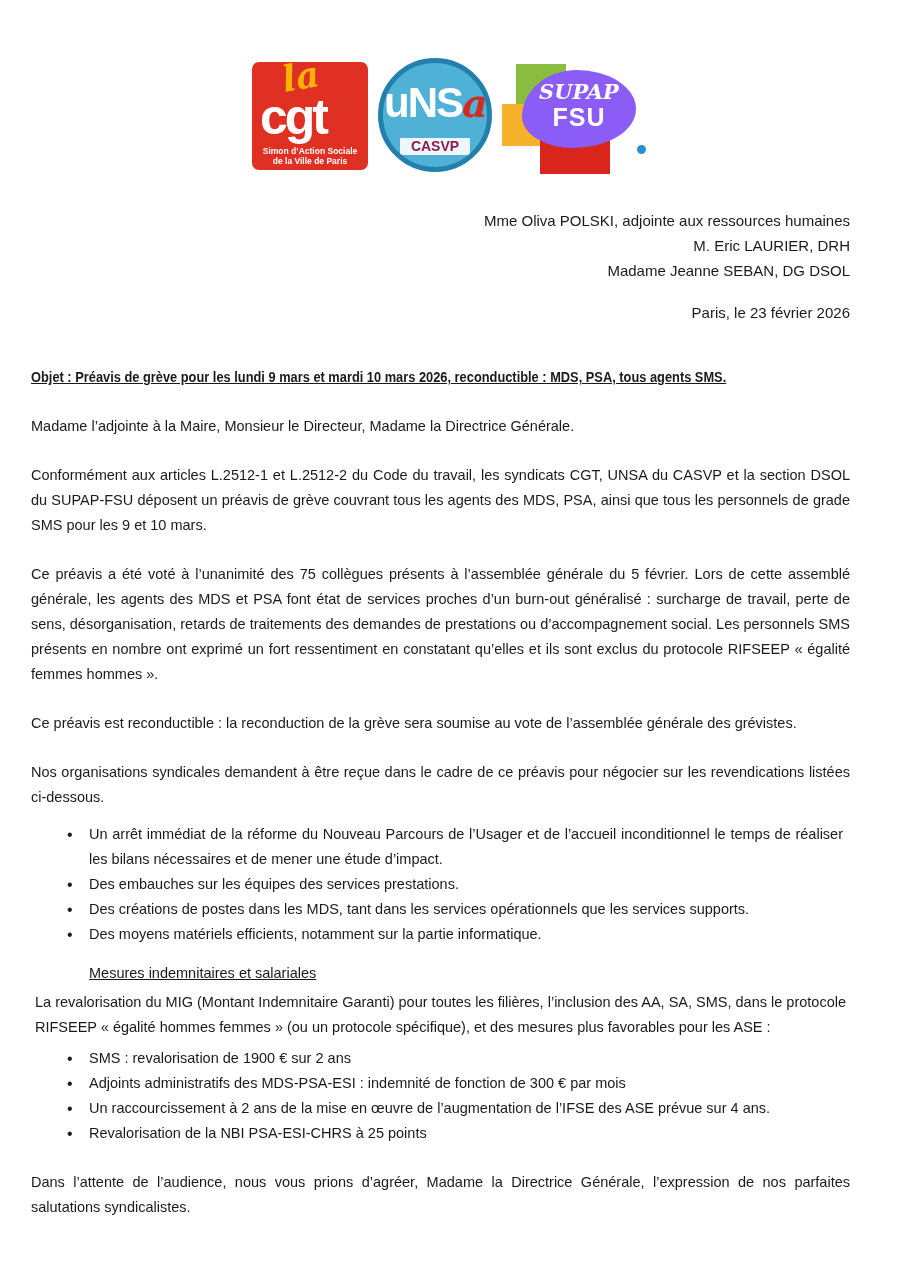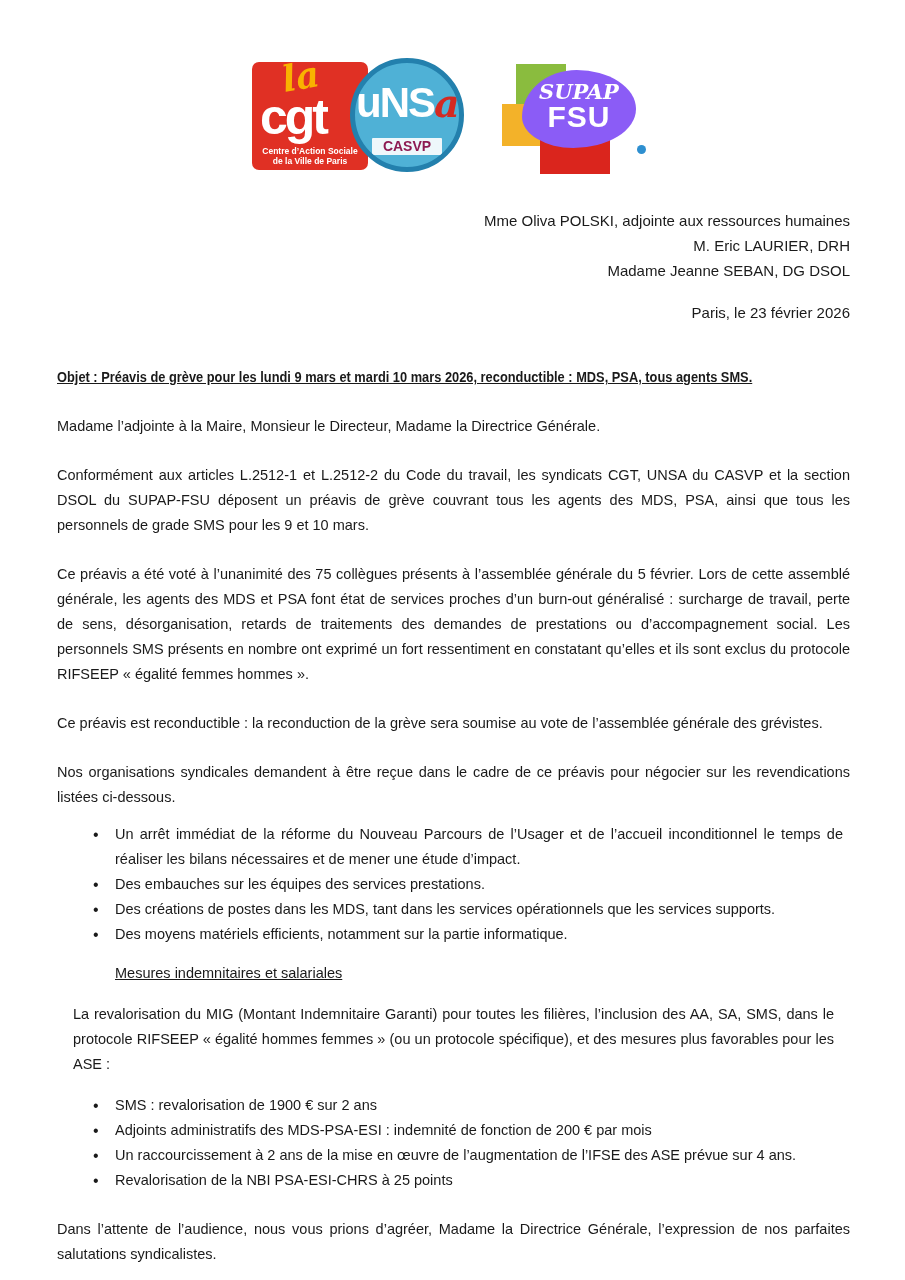--- a/index.html
+++ b/index.html
@@ -33,21 +33,21 @@
   .cgt-main {
     position:absolute; top:28px; left:8px;
     font-weight:bold; font-size:50px; line-height:54px; letter-spacing:-3px;
   }
   .cgt-caption {
     position:absolute; bottom:4px; left:0; right:0;
     text-align:center; font-size:8.5px; line-height:10px; font-weight:bold;
   }
 
   .unsa-logo {
-    position:absolute; left:350px; top:58px;
+    position:absolute; left:378px; top:58px;
     width:114px; height:114px;
     border-radius:50%;
     background:#4fb1d6;
     border:5px solid #2380ad;
     box-sizing:border-box;
     overflow:hidden;
   }
   .unsa-letters {
     position:absolute; top:18px; left:0; right:0;
     text-align:center; font-weight:bold; font-size:42px; line-height:44px;
@@ -73,29 +73,29 @@
     background:#8b5cf6;
     border-radius:48% 52% 55% 45% / 60% 50% 50% 40%;
     color:#ffffff; text-align:center;
   }
   .supap-line1 {
     display:block; margin-top:10px;
     font-family:"DejaVu Serif",serif; font-style:italic; font-weight:bold;
     font-size:21px; line-height:24px;
   }
   .supap-line2 {
-    display:block; font-weight:bold; font-size:30px; line-height:26px; letter-spacing:1px;
+    display:block; font-weight:bold; font-size:25px; line-height:26px; letter-spacing:1px;
   }
   .supap-dot {
     position:absolute; right:2px; bottom:22px;
     width:9px; height:9px; border-radius:50%; background:#2e8fd0;
   }
 
   
-  .content { padding:0 55px 0 57px; }
+  .content { padding:0 55px 0 31px; }
 
   .recipients { margin-top:32px; text-align:right; font-size:15px; }
   .dateline   { margin-top:17px; text-align:right; font-size:15px; }
 
   .subject {
     margin-top:40px;
     font-weight:bold;
     white-space:nowrap;
     display:inline-block;
     font-size:13.8px;
@@ -114,38 +114,38 @@
   ul.bullets li::before {
     content:"\2022";
     position:absolute; left:36px; top:0;
     font-size:16px;
   }
 
   .measures-heading {
     margin:14px 0 0 58px;
     text-decoration:underline;
   }
-  .measures-intro { margin:16px; text-align:justify; }
+  .measures-intro { margin:4px; text-align:justify; }
 
   .closing { margin-top:15px; text-align:justify; }
 
   .signature { margin-top:3px; text-align:right; }
 </style>
 </head>
 <body>
 
 <div class="page">
 
   <div class="letterhead">
 
     <div class="cgt-logo">
       <span class="cgt-la">la</span>
       <span class="cgt-main">cgt</span>
       <div class="cgt-caption">
-        <div>Centre d’Action Sociale</div>
+        <div>Simon d’Action Sociale</div>
         <div>de la Ville de Paris</div>
       </div>
     </div>
 
     <div class="unsa-logo">
       <div class="unsa-letters">
         <span>uNS</span><span class="unsa-letter-a">a</span>
       </div>
       <div class="unsa-banner">CASVP</div>
     </div>
@@ -189,21 +189,21 @@
       <li>Des embauches sur les équipes des services prestations.</li>
       <li>Des créations de postes dans les MDS, tant dans les services opérationnels que les services supports.</li>
       <li>Des moyens matériels efficients, notamment sur la partie informatique.</li>
     </ul>
 
     <div class="measures-heading">Mesures indemnitaires et salariales</div>
     <p class="measures-intro">La revalorisation du MIG (Montant Indemnitaire Garanti) pour toutes les filières, l’inclusion des AA, SA, SMS, dans le protocole RIFSEEP « égalité hommes femmes » (ou un protocole spécifique), et des mesures plus favorables pour les ASE :</p>
 
     <ul class="bullets" style="margin-top:6px;">
       <li>SMS : revalorisation de 1900 € sur 2 ans</li>
-      <li>Adjoints administratifs des MDS-PSA-ESI : indemnité de fonction de 200 € par mois</li>
+      <li>Adjoints administratifs des MDS-PSA-ESI : indemnité de fonction de 300 € par mois</li>
       <li>Un raccourcissement à 2 ans de la mise en œuvre de l’augmentation de l’IFSE des ASE prévue sur 4 ans.</li>
       <li>Revalorisation de la NBI PSA-ESI-CHRS à 25 points</li>
     </ul>
 
     <p class="body-par closing">Dans l’attente de l’audience, nous vous prions d’agréer, Madame la Directrice Générale, l’expression de nos parfaites salutations syndicalistes.</p>
 
     <div class="signature">
     </div>
 
   </div>

